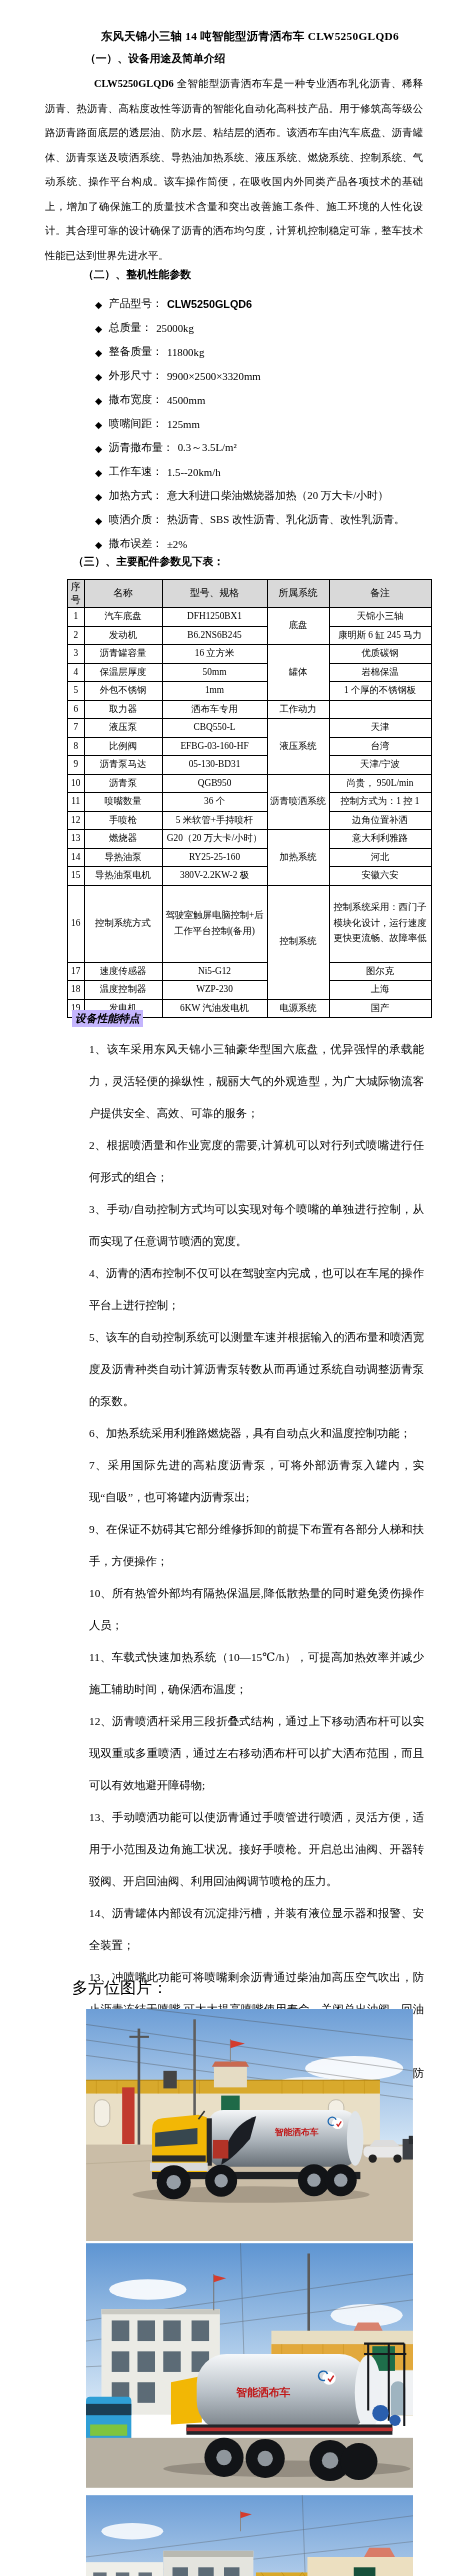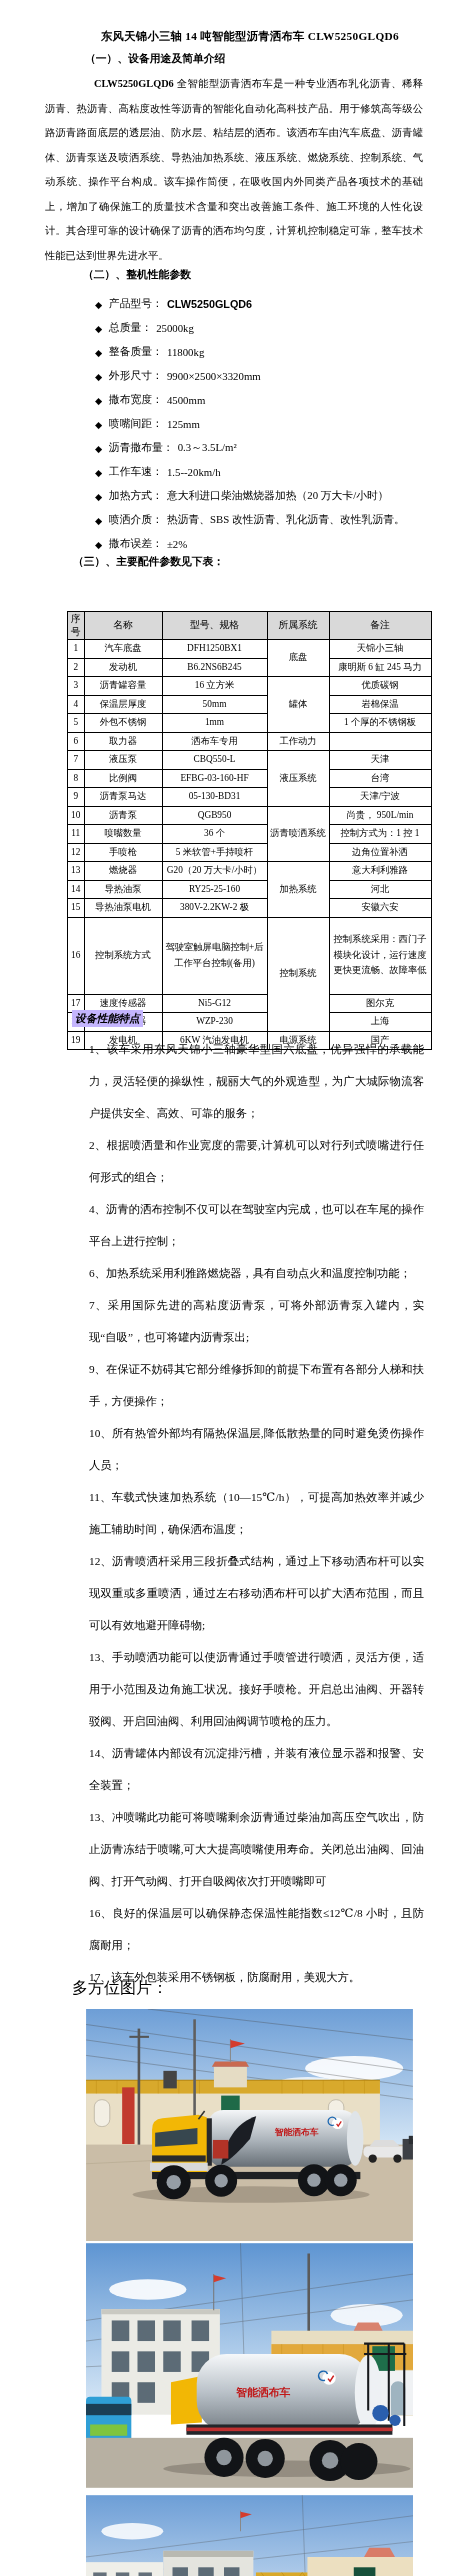--- a/index.html
+++ b/index.html
@@ -11,21 +11,21 @@
   #sec2{top:268px;left:83px;}
   #sec3{top:555px;left:73px;}
   .intro{position:absolute;top:72px;left:45px;width:378px;margin:0;
          font-size:10.3px;line-height:24.5px;text-align:justify;text-indent:49px;}
   .specs{position:absolute;top:292px;left:95px;}
   .spec-row{height:24px;display:flex;align-items:center;font-size:10.8px;white-space:nowrap;}
   .diamond{font-size:9.3px;margin-right:6.7px;}
   .spec-value{margin-left:4.1px;}
   .spec-value.model{font-weight:bold;font-family:"Liberation Sans",sans-serif;}
   table.parts{position:absolute;top:579px;left:67px;width:363px;border-collapse:collapse;
-              table-layout:fixed;font-size:9.3px;text-align:center;margin-top:32px;}
+              table-layout:fixed;font-size:9.3px;text-align:center;}
   table.parts th,table.parts td{border:0.5px solid #000;padding:0.5px 1.5px;vertical-align:middle;
               overflow:hidden;line-height:15.5px;}
   table.parts thead th{background:#d9d9d9;font-weight:normal;height:26px;font-size:9.8px;line-height:12.4px;}
   table.parts tbody tr{height:18.5px;}
   table.parts tbody tr.tall{height:77px;}
   .features-h{position:absolute;top:1010px;left:72px;font-size:10.8px;font-weight:bold;font-style:italic;
               background:#c4b5fd;padding:1.5px 3.1px;}
   .features{position:absolute;top:1033px;left:89px;width:335px;font-size:11.3px;line-height:32px;text-align:justify;}
   .features p{margin:0;}
   .photos-label{position:absolute;top:1978px;left:72px;font-size:16px;}
@@ -247,21 +247,23 @@
           <td>国产</td>
         </tr>
     </tbody>
   </table>
 
   <div class="features-h">设备性能特点</div>
 
   <div class="features">
     <p>1、该车采用东风天锦小三轴豪华型国六底盘，优异强悍的承载能力，灵活轻便的操纵性，靓丽大气的外观造型，为广大城际物流客户提供安全、高效、可靠的服务；</p>
     <p>2、根据喷洒量和作业宽度的需要,计算机可以对行列式喷嘴进行任何形式的组合；</p>
+    <p>3、手动/自动控制方式均可以实现对每个喷嘴的单独进行控制，从而实现了任意调节喷洒的宽度。</p>
     <p>4、沥青的洒布控制不仅可以在驾驶室内完成，也可以在车尾的操作平台上进行控制；</p>
+    <p>5、该车的自动控制系统可以测量车速并根据输入的洒布量和喷洒宽度及沥青种类自动计算沥青泵转数从而再通过系统自动调整沥青泵的泵数。</p>
     <p>6、加热系统采用利雅路燃烧器，具有自动点火和温度控制功能；</p>
     <p>7、采用国际先进的高粘度沥青泵，可将外部沥青泵入罐内，实现“自吸”，也可将罐内沥青泵出;</p>
     <p>9、在保证不妨碍其它部分维修拆卸的前提下布置有各部分人梯和扶手，方便操作；</p>
     <p>10、所有热管外部均有隔热保温层,降低散热量的同时避免烫伤操作人员；</p>
     <p>11、车载式快速加热系统（10—15℃/h），可提高加热效率并减少施工辅助时间，确保洒布温度；</p>
     <p>12、沥青喷洒杆采用三段折叠式结构，通过上下移动洒布杆可以实现双重或多重喷洒，通过左右移动洒布杆可以扩大洒布范围，而且可以有效地避开障碍物;</p>
     <p>13、手动喷洒功能可以使沥青通过手喷管进行喷洒，灵活方便，适用于小范围及边角施工状况。接好手喷枪。开启总出油阀、开器转驳阀、开启回油阀、利用回油阀调节喷枪的压力。</p>
     <p>14、沥青罐体内部设有沉淀排污槽，并装有液位显示器和报警、安全装置；</p>
     <p>13、冲喷嘴此功能可将喷嘴剩余沥青通过柴油加高压空气吹出，防止沥青冻结于喷嘴,可大大提高喷嘴使用寿命。关闭总出油阀、回油阀、打开气动阀、打开自吸阀依次打开喷嘴即可</p>
     <p>16、良好的保温层可以确保静态保温性能指数≤12℃/8 小时，且防腐耐用；</p>

